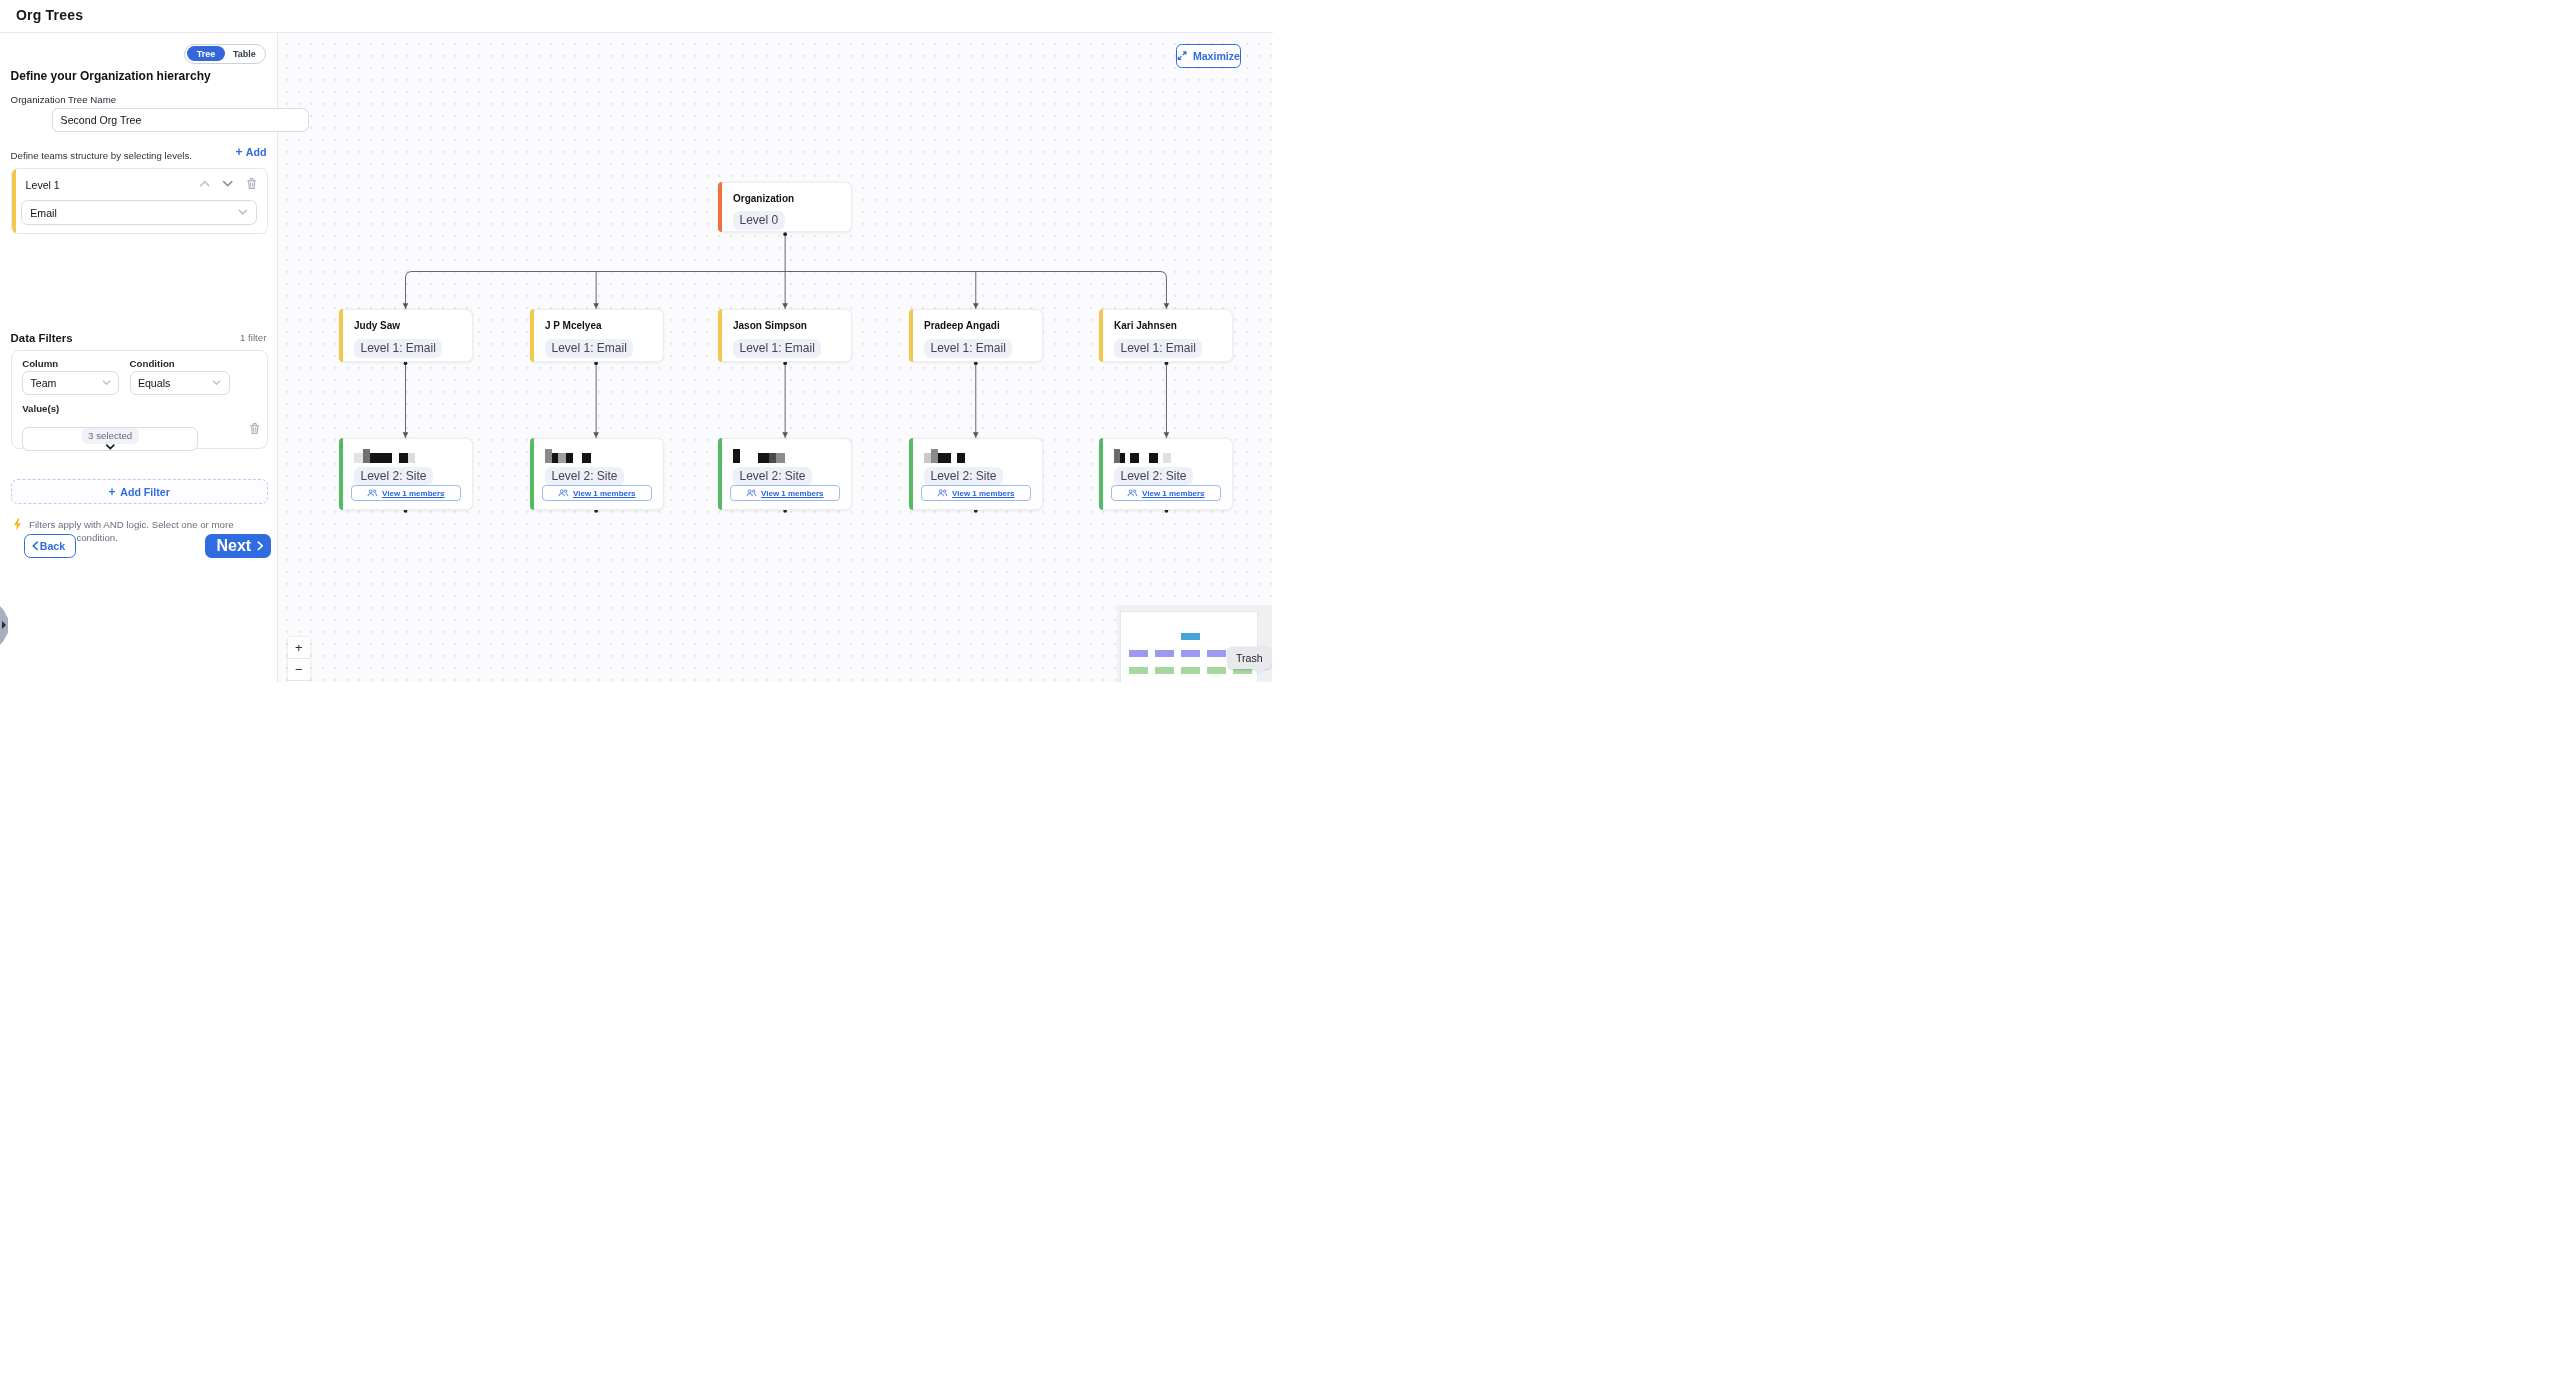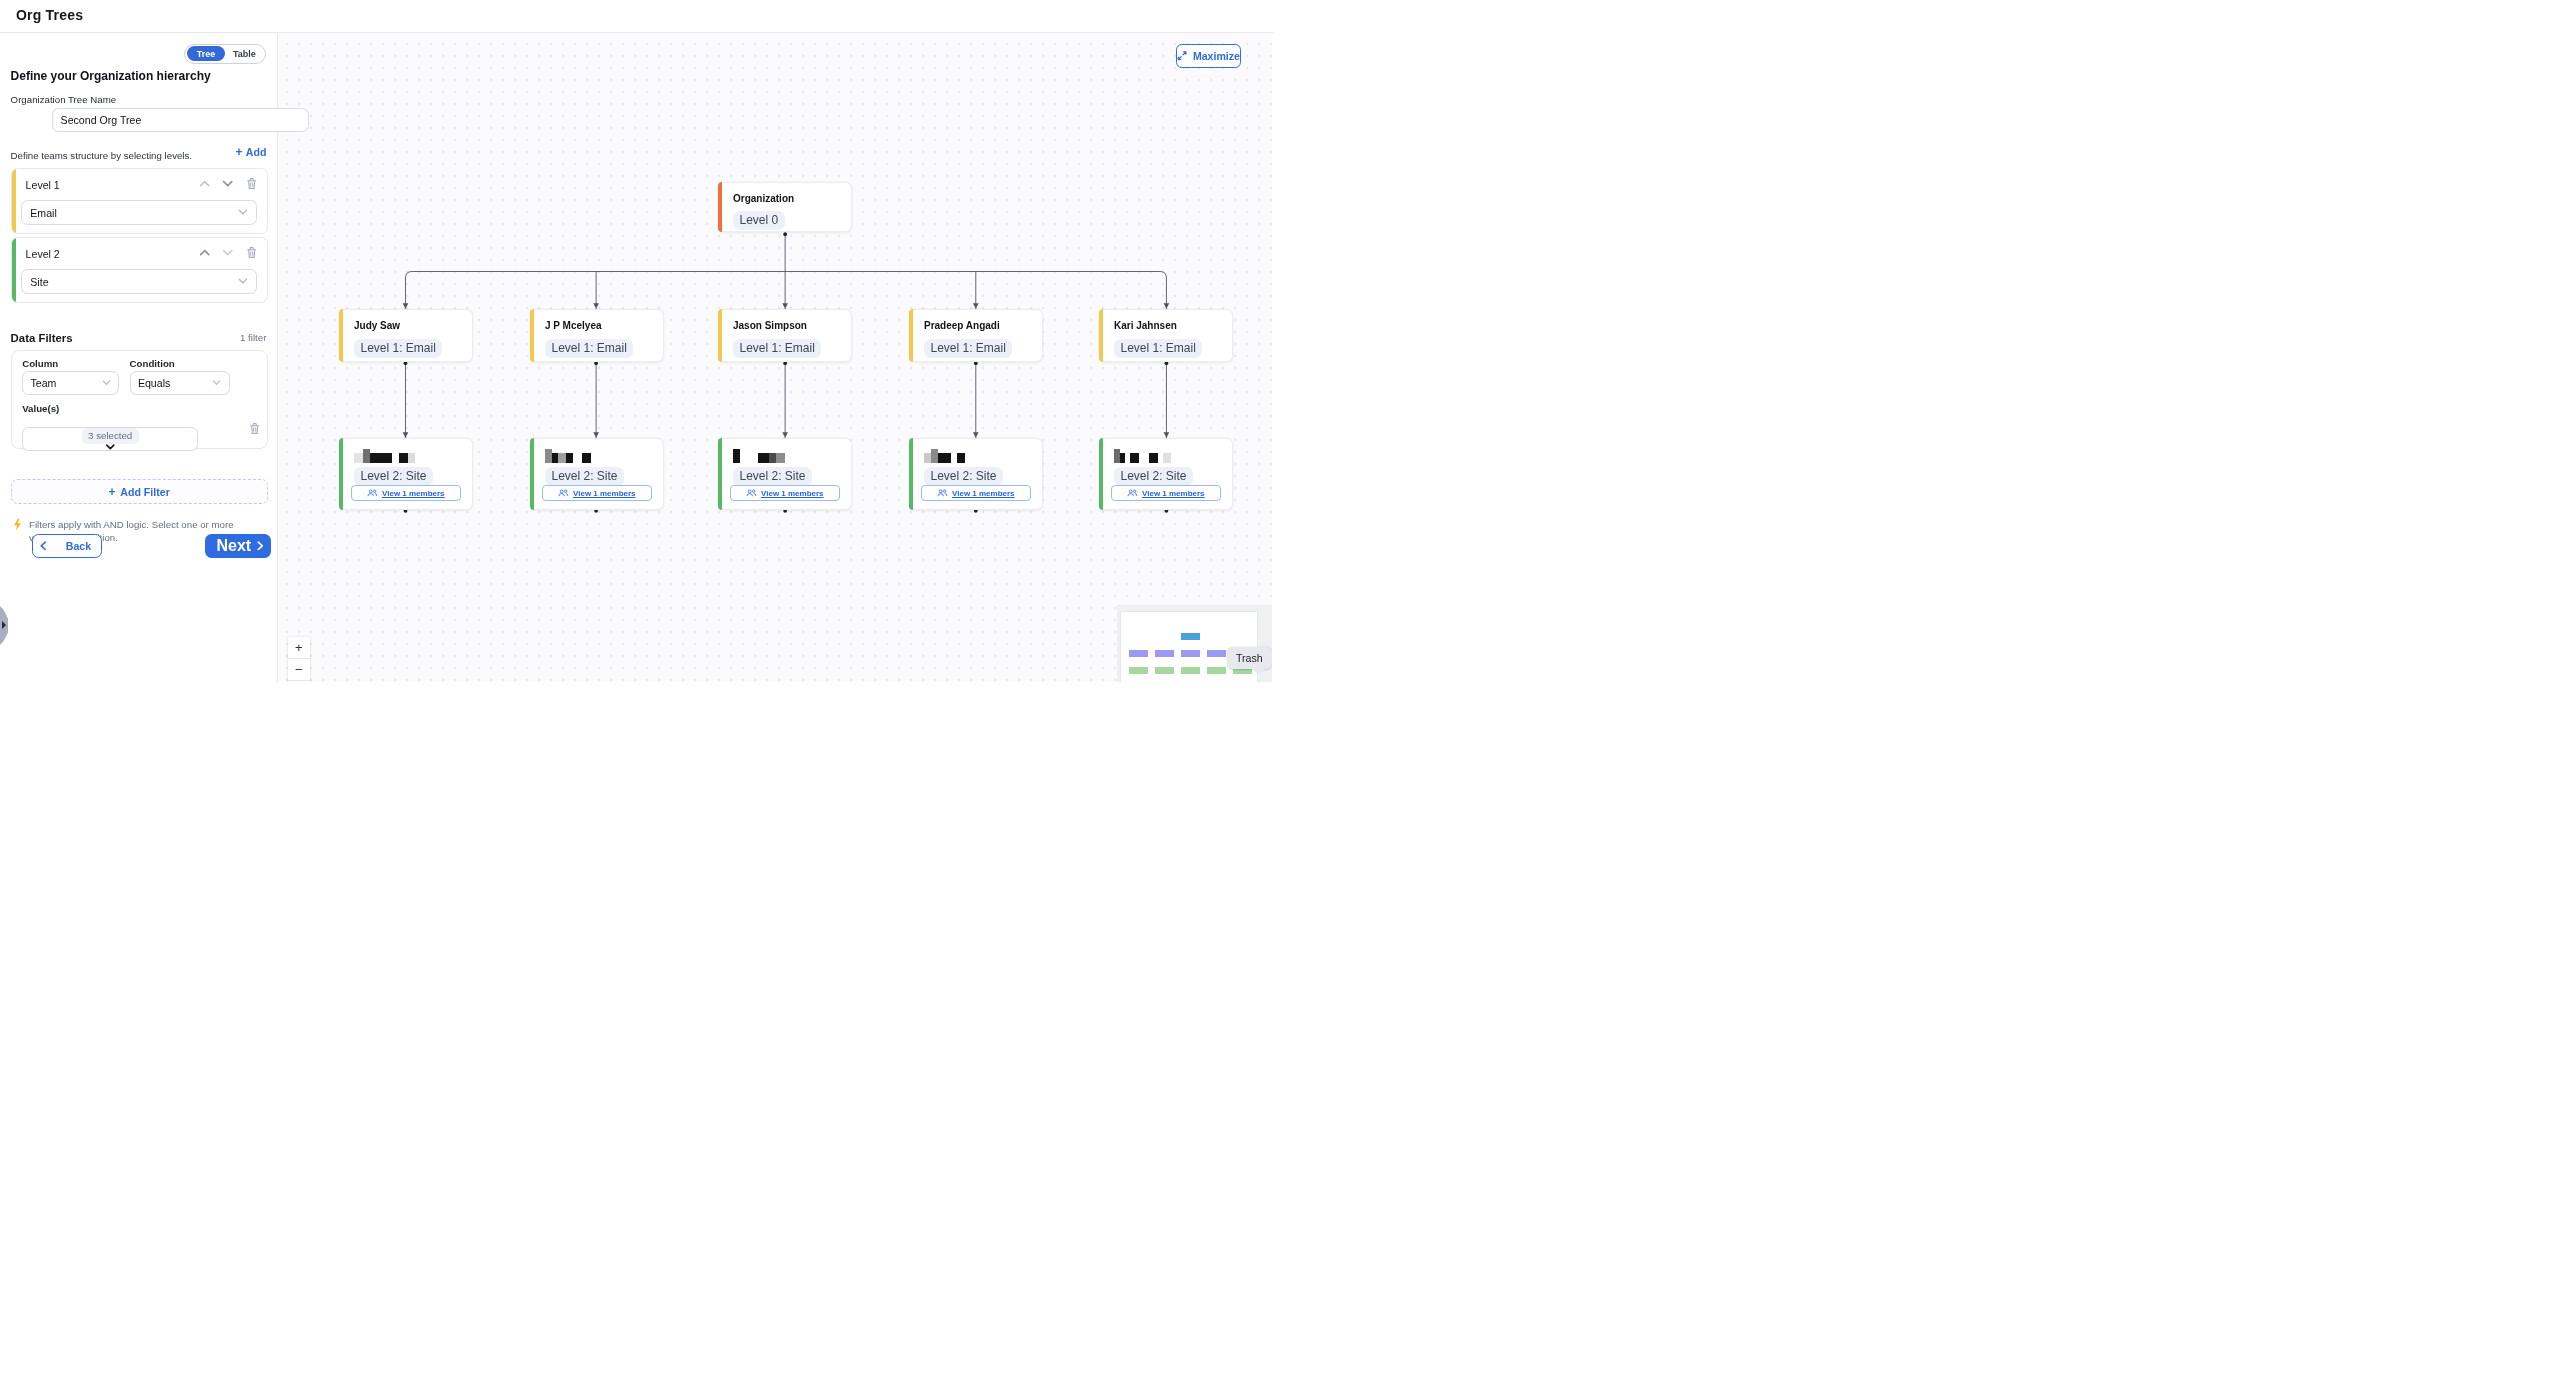--- a/index.html
+++ b/index.html
@@ -57,24 +57,24 @@
   .filter-trash { position:absolute; right:6.5px; top:71px; }
 
   .add-filter { position:absolute; left:10.6px; top:446px; width:257px; height:25px;
                 border:1.2px dashed #bccbec; border-radius:6.5px; background:#fdfdff; cursor:pointer;
                 display:flex; align-items:center; justify-content:center; gap:4.9px;
                 color:#2f6ce0; font-size:10.6px; font-weight:bold; font-family:inherit;}
 
   .and-note { position:absolute; left:29px; top:485px; width:214px; font-size:9.7px; line-height:13px; color:#68707e; }
   .bolt { position:absolute; left:12px; top:485px; }
 
-  .back-btn { position:absolute; left:32px; top:501px; height:23.5px; padding:0 9.7px 0 7.3px;
+  .back-btn { position:absolute; left:24px; top:501px; height:23.5px; padding:0 9.7px 0 7.3px;
               border:0.8px solid #2f6ce0; border-radius:6.5px; background:#fff; color:#2f6ce0;
               font-size:10.6px; font-weight:bold; font-family:inherit; cursor:pointer;
-              display:flex; align-items:center; gap:19px;}
+              display:flex; align-items:center; gap:1px;}
   .next-btn { position:absolute; right:5.7px; top:501px; height:23.5px; padding:0 8px 0 11.4px;
               border:none; border-radius:6.5px; background:#2f6ce0; color:#fff;
               font-size:16px; font-weight:bold; font-family:inherit; cursor:pointer;
               display:flex; align-items:center; gap:5.7px;}
 
   
   .canvas { position:absolute; left:278px; top:33px; width:994px; height:649px;
             background:#fbfbfd;
             background-image:radial-gradient(circle, #e3e4eb 0.9px, transparent 1px);
             background-size:12px 12px; background-position:3.2px 4.9px; overflow:hidden; }
@@ -176,47 +176,20 @@
       </button>
     </div>
     <div class="level-select">
       <span class="val">Email</span>
       <svg width="9.7" height="6.5" viewBox="0 0 12 8">
           <path d="M1.5 1.5 L6 6 L10.5 1.5" fill="none" stroke="#b9bfcc" stroke-width="1.8" stroke-linecap="round" stroke-linejoin="round"></path>
         </svg>
     </div>
   </div>
 
-  <div class="level-card lc2">
-    <span class="accent-bar" style="background:#56b966"></span>
-    <div class="level-title">Level 2</div>
-    <div class="lvl-controls">
-      <button class="icon-btn">
-        <svg width="11.4" height="7.3" viewBox="0 0 14 9">
-            <path d="M2 7 L7 2 L12 7" fill="none" stroke="#8d94a5" stroke-width="2" stroke-linecap="round" stroke-linejoin="round"></path>
-          </svg>
-      </button>
-      <button class="icon-btn">
-        <svg width="11.4" height="7.3" viewBox="0 0 14 9">
-            <path d="M2 2 L7 7 L12 2" fill="none" stroke="#c9cdd8" stroke-width="2" stroke-linecap="round" stroke-linejoin="round"></path>
-          </svg>
-      </button>
-      <button class="icon-btn">
-        <svg width="11.4" height="13" viewBox="0 0 14 16">
-            <path d="M2 4.5 H12 M4.8 4.2 L5.6 2 H8.4 L9.2 4.2 M3.2 4.5 L4 14 H10 L10.8 4.5 M5.7 7 V11.5 M8.3 7 V11.5" fill="none" stroke="#a7adbb" stroke-width="1.3" stroke-linecap="round"></path>
-          </svg>
-      </button>
-    </div>
-    <div class="level-select">
-      <span class="val">Site</span>
-      <svg width="9.7" height="6.5" viewBox="0 0 12 8">
-          <path d="M1.5 1.5 L6 6 L10.5 1.5" fill="none" stroke="#b9bfcc" stroke-width="1.8" stroke-linecap="round" stroke-linejoin="round"></path>
-        </svg>
-    </div>
-  </div>
 
   <div class="df-title">Data Filters</div>
   <div class="df-count">1 filter</div>
 
   <div class="filter-card">
     <div class="f-label" style="left:10.6px; top:6.5px;">Column</div>
     <div class="f-label" style="left:118px; top:6.5px;">Condition</div>
     <div class="f-select" style="left:10.6px; top:19.5px; width:97px;">
       <span class="val">Team</span>
       <svg width="9" height="5.7" viewBox="0 0 12 8">

